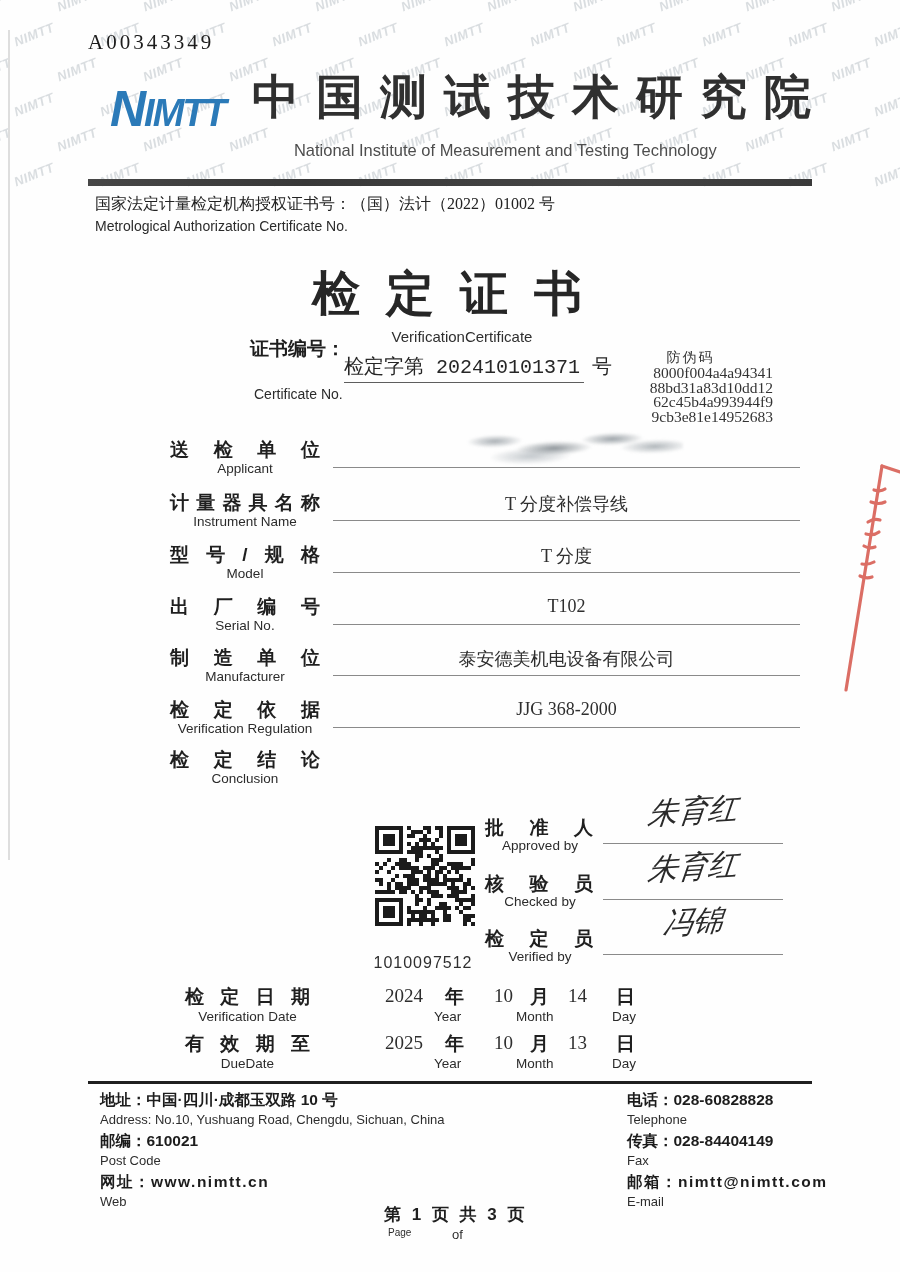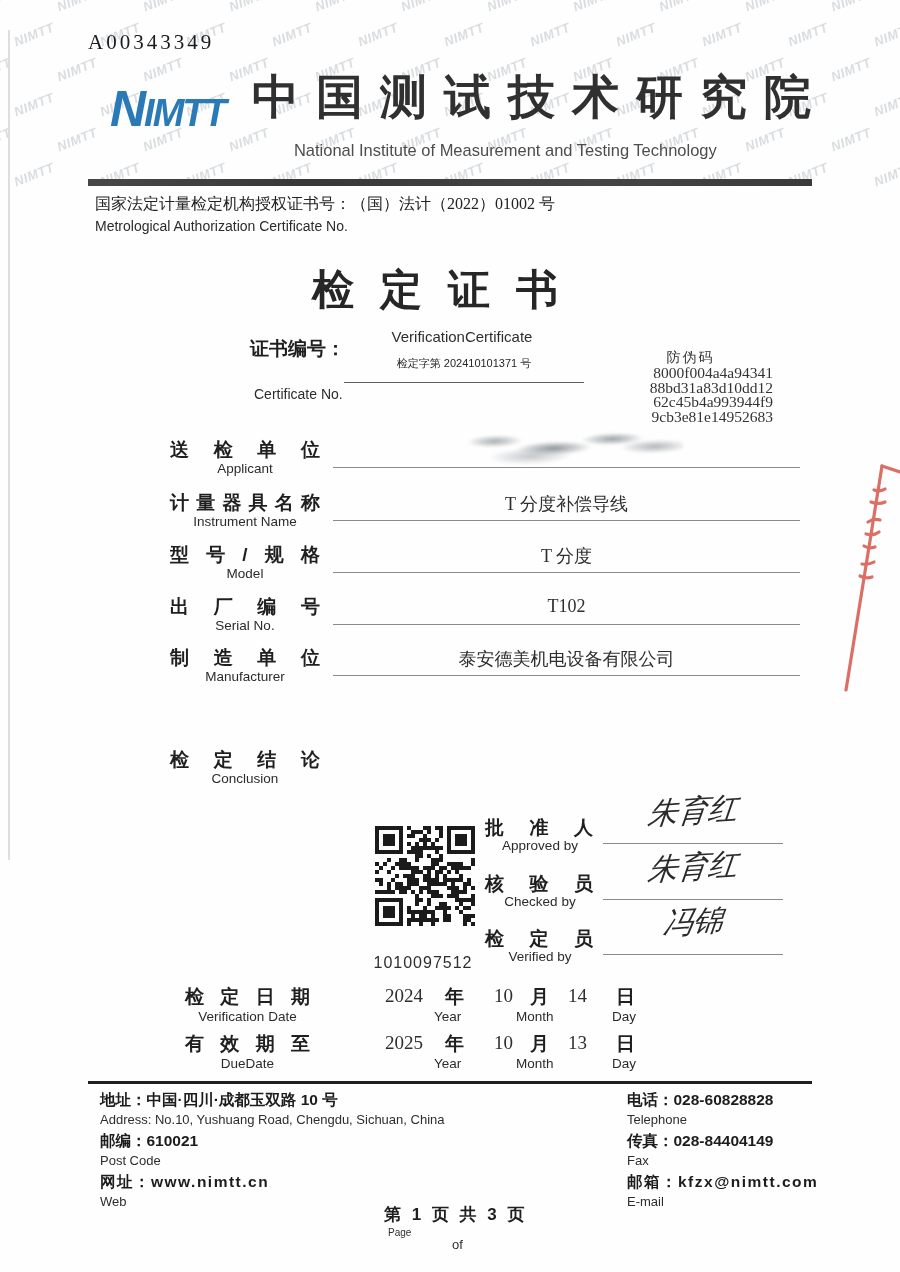--- a/index.html
+++ b/index.html
@@ -21,28 +21,28 @@
         font-size:47px;font-weight:700;letter-spacing:17px;color:#303030;white-space:nowrap;}
   .org-en{position:absolute;left:258px;top:141px;width:510px;text-align:center;
         font-size:17px;color:#4d4d4d;white-space:nowrap;transform:scaleX(.97);transform-origin:left;}
   .rule-thick{position:absolute;left:88px;top:179px;width:724px;height:7px;
         background:linear-gradient(90deg,#474747,#383838 30%,#454545 70%,#3a3a3a);}
   .auth-zh{position:absolute;left:95px;top:194px;font-family:"Liberation Serif",serif;
         font-size:16px;color:#222;}
   .auth-en{position:absolute;left:95px;top:218px;font-size:14px;color:#2b2b2b;}
   
   .cert-title{position:absolute;left:312px;top:262px;font-family:"Liberation Serif",serif;
-        font-size:42px;font-weight:700;letter-spacing:26px;color:#262626;white-space:nowrap;}
+        font-size:48px;font-weight:700;letter-spacing:26px;color:#262626;white-space:nowrap;}
   .cert-title-en{position:absolute;left:362px;top:328px;width:200px;text-align:center;
         font-size:15px;color:#2e2e2e;}
   
   .certno-label{position:absolute;left:250px;top:336px;font-size:19px;font-weight:700;color:#1e1e1e;font-family:Liberation Mono, monospace;}
   .certno-line{position:absolute;left:344px;top:353px;width:240px;height:29px;
         border-bottom:1.5px solid #5e5e5e;text-align:center;}
-  .certno-value{font-family:Liberation Sans, sans-serif;font-size:11px;color:#262626;white-space:nowrap;}
+  .certno-value{font-family:Liberation Mono, monospace;font-size:20px;color:#262626;white-space:nowrap;}
   .certno-en{position:absolute;left:254px;top:386px;font-size:14px;color:#2b2b2b;}
   .anti-label{position:absolute;left:608px;top:349px;width:165px;text-align:center;
         font-size:14px;letter-spacing:2px;color:#333;}
   .anti-lines{position:absolute;left:605px;top:366px;width:168px;text-align:right;
         font-family:"Liberation Serif",serif;font-size:15.5px;line-height:14.5px;color:#333;}
   
   .field-row{position:absolute;left:0;width:900px;height:30px;}
   .f-zh{position:absolute;left:170px;top:0;width:150px;font-size:19px;font-weight:600;color:#1f1f1f;
         text-align:justify;text-align-last:justify;}
   .f-en{position:absolute;left:150px;top:24px;width:190px;text-align:center;font-size:13.5px;color:#2b2b2b;}
@@ -78,21 +78,21 @@
   .d-num{position:absolute;top:1px;font-family:"Liberation Serif",serif;color:#2e2e2e;}
   .d-unit{position:absolute;top:0;font-weight:600;}
   .d-sub{position:absolute;top:25px;font-size:13.5px;color:#2b2b2b;}
   
   .rule-bottom{position:absolute;left:88px;top:1081px;width:724px;height:3px;background:#1f1f1f;}
   .ft{position:absolute;white-space:nowrap;}
   .ft-zh{font-size:15.5px;font-weight:600;color:#1c1c1c;}
   .ft-en{font-size:13px;color:#2d2d2d;}
   .pg-zh{position:absolute;left:384px;top:1203px;font-size:17px;letter-spacing:3px;font-weight:600;color:#1f1f1f;}
   .pg-en1{position:absolute;left:388px;top:1227px;font-size:10px;color:#2d2d2d;}
-  .pg-en2{position:absolute;left:452px;top:1227px;font-size:13px;color:#2d2d2d;margin-top:10px;}
+  .pg-en2{position:absolute;left:452px;top:1227px;font-size:13px;color:#2d2d2d;}
   
   .stamp{position:absolute;left:838px;top:452px;}
 </style>
 </head>
 <body>
 
 <div id="page">
 
   <div id="watermark">
       <span style="left: -30px; top: -8px;">NIMTT</span>
@@ -214,20 +214,27 @@
     <div class="f-en">Serial No.</div>
     <div class="f-line">
       <div class="f-value">T102</div>
     </div>
   </div>
   <div class="field-row" style="top:645px">
     <div class="f-zh">制造单位</div>
     <div class="f-en">Manufacturer</div>
     <div class="f-line">
       <div class="f-value">泰安德美机电设备有限公司</div>
+    </div>
+  </div>
+  <div class="field-row" style="top:697px">
+    <div class="f-zh">检定依据</div>
+    <div class="f-en">Verification Regulation</div>
+    <div class="f-line">
+      <div class="f-value">JJG 368-2000</div>
     </div>
   </div>
   <div class="field-row" style="top:747px">
     <div class="f-zh">检定结论</div>
     <div class="f-en">Conclusion</div>
   </div>
 
   <svg class="qr-box" id="qr" viewBox="0 0 100 100" fill="#1b1b1b">
       <rect x="32" y="0" width="4" height="4"></rect>
       <rect x="48" y="0" width="4" height="4"></rect>
@@ -516,21 +523,21 @@
   <div class="ft ft-zh" style="left:100px;top:1090px">地址：中国·四川·成都玉双路 10 号</div>
   <div class="ft ft-en" style="left:100px;top:1112px">Address: No.10, Yushuang Road, Chengdu, Sichuan, China</div>
   <div class="ft ft-zh" style="left:100px;top:1131px">邮编：610021</div>
   <div class="ft ft-en" style="left:100px;top:1153px">Post Code</div>
   <div class="ft ft-zh" style="left:100px;top:1172px;letter-spacing:1.5px">网址：www.nimtt.cn</div>
   <div class="ft ft-en" style="left:100px;top:1194px">Web</div>
   <div class="ft ft-zh" style="left:627px;top:1090px">电话：028-60828828</div>
   <div class="ft ft-en" style="left:627px;top:1112px">Telephone</div>
   <div class="ft ft-zh" style="left:627px;top:1131px">传真：028-84404149</div>
   <div class="ft ft-en" style="left:627px;top:1153px">Fax</div>
-  <div class="ft ft-zh" style="left:627px;top:1172px;letter-spacing:1.5px">邮箱：kfzx@nimtt.com</div>
+  <div class="ft ft-zh" style="left:627px;top:1172px;letter-spacing:1.5px">邮箱：nimtt@nimtt.com</div>
   <div class="ft ft-en" style="left:627px;top:1194px">E-mail</div>
 
   <div class="pg-zh">第 1 页 共 3 页</div>
   <div class="pg-en1">Page</div>
   <div class="pg-en2">of</div>
 
   <svg class="stamp" width="62" height="250" viewBox="0 0 62 250">
     <g stroke="#d6564b" stroke-width="3.2" fill="none" stroke-linecap="round" opacity="0.85">
       <path d="M44,14 L8,238"></path>
       <path d="M44,14 L62,20"></path>

